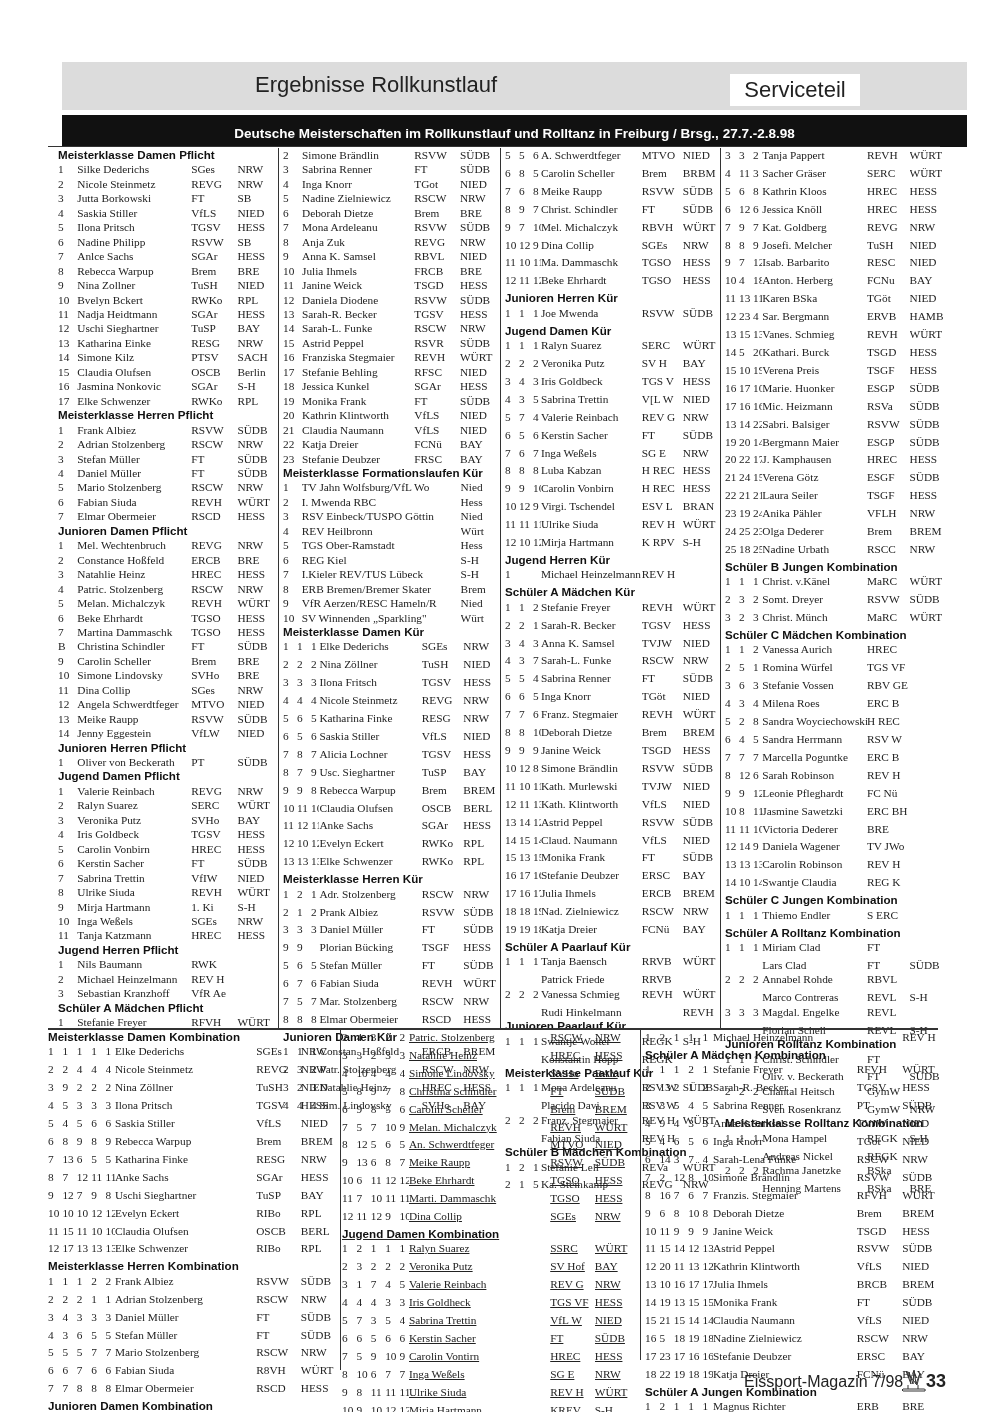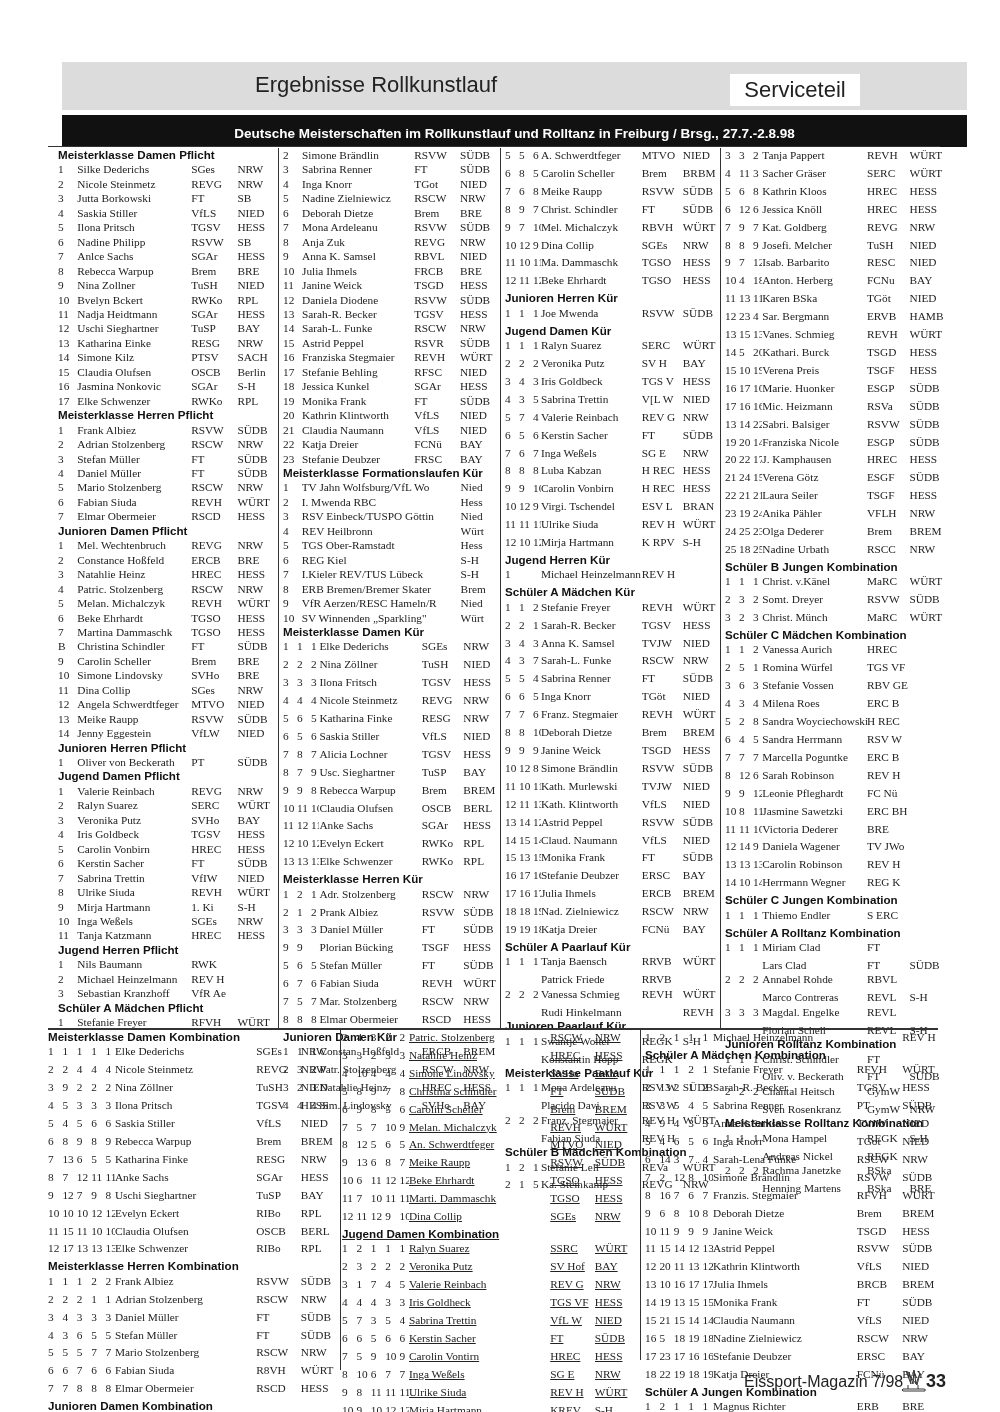--- a/index.html
+++ b/index.html
@@ -1134,21 +1134,21 @@
       <span class="rg">SÜDB</span>
     </div>
     <div class="row">
       <span class="rk3"><span style="width: 14px;">13</span><span style="width: 14px;">14</span><span style="width: 14px;">22</span></span>
       <span class="nm">Sabri. Balsiger</span>
       <span class="cl">RSVW</span>
       <span class="rg">SÜDB</span>
     </div>
     <div class="row">
       <span class="rk3"><span style="width: 14px;">19</span><span style="width: 14px;">20</span><span style="width: 14px;">14</span></span>
-      <span class="nm">Franziska Nicole</span>
+      <span class="nm">Bergmann Maier</span>
       <span class="cl">ESGP</span>
       <span class="rg">SÜDB</span>
     </div>
     <div class="row">
       <span class="rk3"><span style="width: 14px;">20</span><span style="width: 14px;">22</span><span style="width: 14px;">17</span></span>
       <span class="nm">J. Kamphausen</span>
       <span class="cl">HREC</span>
       <span class="rg">HESS</span>
     </div>
     <div class="row">
@@ -1274,21 +1274,21 @@
       <span class="rg"></span>
     </div>
     <div class="row">
       <span class="rk3"><span style="width: 14px;">13</span><span style="width: 14px;">13</span><span style="width: 14px;">13</span></span>
       <span class="nm">Carolin Robinson</span>
       <span class="cl">REV H</span>
       <span class="rg"></span>
     </div>
     <div class="row">
       <span class="rk3"><span style="width: 14px;">14</span><span style="width: 14px;">10</span><span style="width: 14px;">14</span></span>
-      <span class="nm">Herrmann Wegner</span>
+      <span class="nm">Swantje Claudia</span>
       <span class="cl">REG K</span>
       <span class="rg"></span>
     </div>
     <div class="sec">Schüler C Jungen Kombination</div>
     <div class="row">
       <span class="rk3"><span style="width: 14px;">1</span><span style="width: 14px;">1</span><span style="width: 14px;">1</span></span>
       <span class="nm">Thiemo Endler</span>
       <span class="cl">S ERC</span>
       <span class="rg"></span>
     </div>

